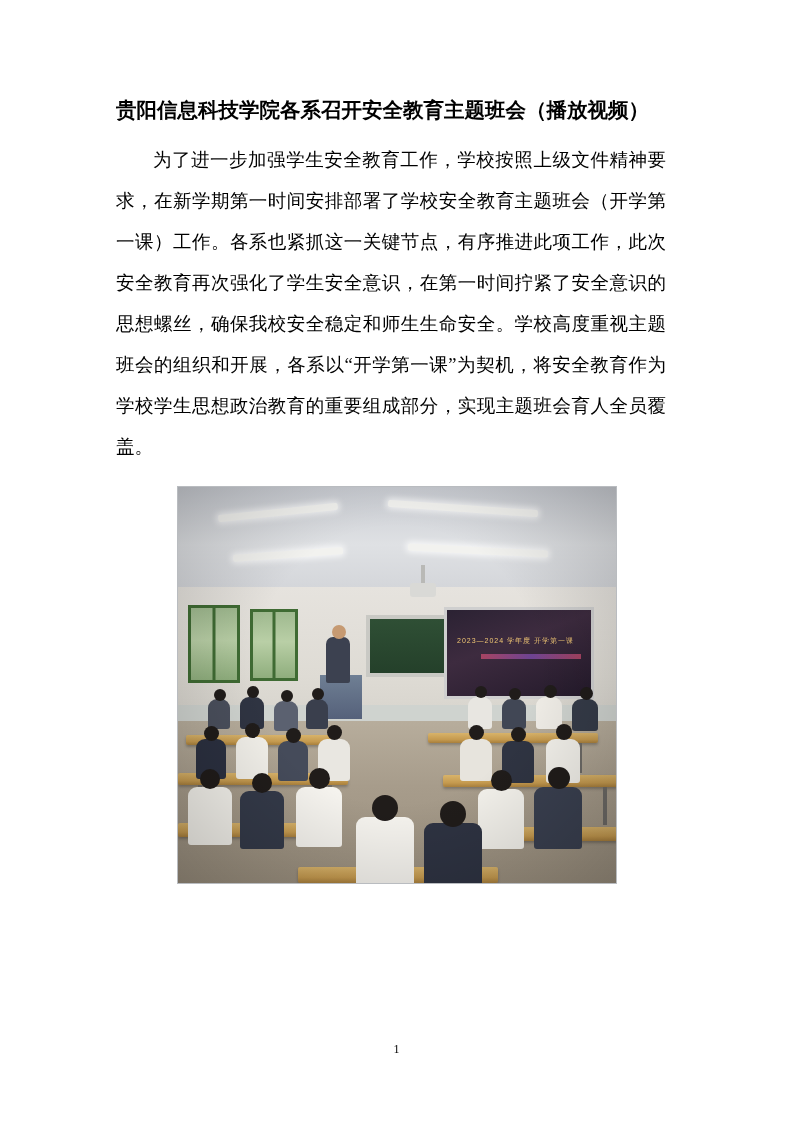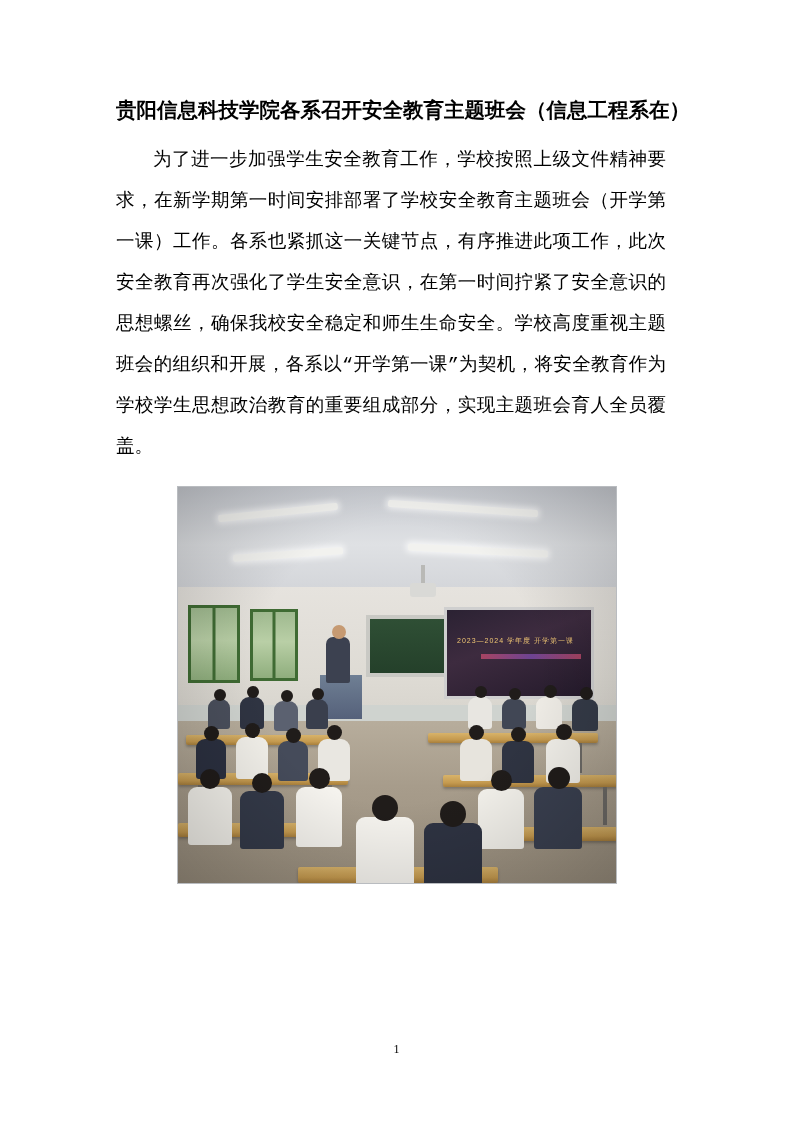--- a/index.html
+++ b/index.html
@@ -41,21 +41,21 @@
     white-space: nowrap;
     font-family: "Liberation Serif", "DejaVu Serif", serif;
   }
   .para {
     font-size: 18.5px;
     line-height: 41px;
     text-align: justify;
     text-justify: inter-ideograph;
     text-indent: 37px;
     margin: 0 12px 2px 0;
-    font-family: Liberation Mono, monospace;
+    font-family: Liberation Serif, serif;
   }
   .figure-wrap {
     margin-top: 18px;
     display: flex;
     justify-content: center;
   }
   .photo {
     position: relative;
     width: 440px;
     height: 398px;
@@ -164,21 +164,21 @@
     font-family: "Liberation Serif", "DejaVu Serif", serif;
   }
 </style>
 </head>
 <body>
 
 <div class="page">
 
   <div class="content">
 
-    <h1 class="doc-title">贵阳信息科技学院各系召开安全教育主题班会（信息工程系在）</h1>
+    <h1 class="doc-title">贵阳信息科技学院各系召开安全教育主题班会（播放视频）</h1>
 
     <p class="para">为了进一步加强学生安全教育工作，学校按照上级文件精神要求，在新学期第一时间安排部署了学校安全教育主题班会（开学第一课）工作。各系也紧抓这一关键节点，有序推进此项工作，此次安全教育再次强化了学生安全意识，在第一时间拧紧了安全意识的思想螺丝，确保我校安全稳定和师生生命安全。学校高度重视主题班会的组织和开展，各系以“开学第一课”为契机，将安全教育作为学校学生思想政治教育的重要组成部分，实现主题班会育人全员覆盖。</p>
 
     <div class="figure-wrap">
       <div class="photo">
 
         <div class="ceiling"></div>
         <div class="ceil-beam" style="left:40px;  top:22px;  width:120px; transform:rotate(-6deg);"></div>
         <div class="ceil-beam" style="left:210px; top:18px;  width:150px; transform:rotate(4deg);"></div>
         <div class="ceil-beam" style="left:55px;  top:64px;  width:110px; transform:rotate(-4deg);"></div>

